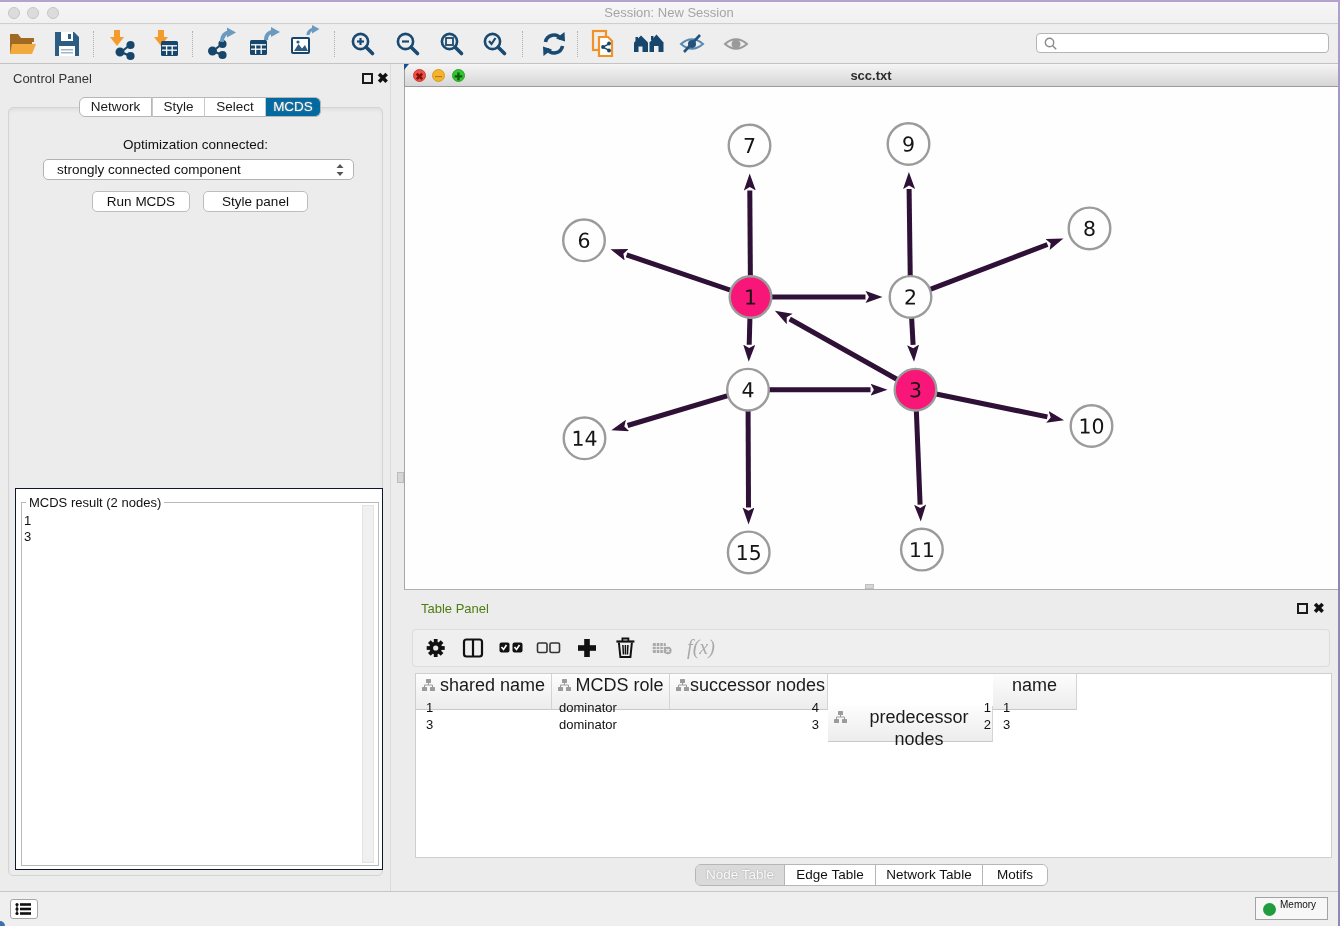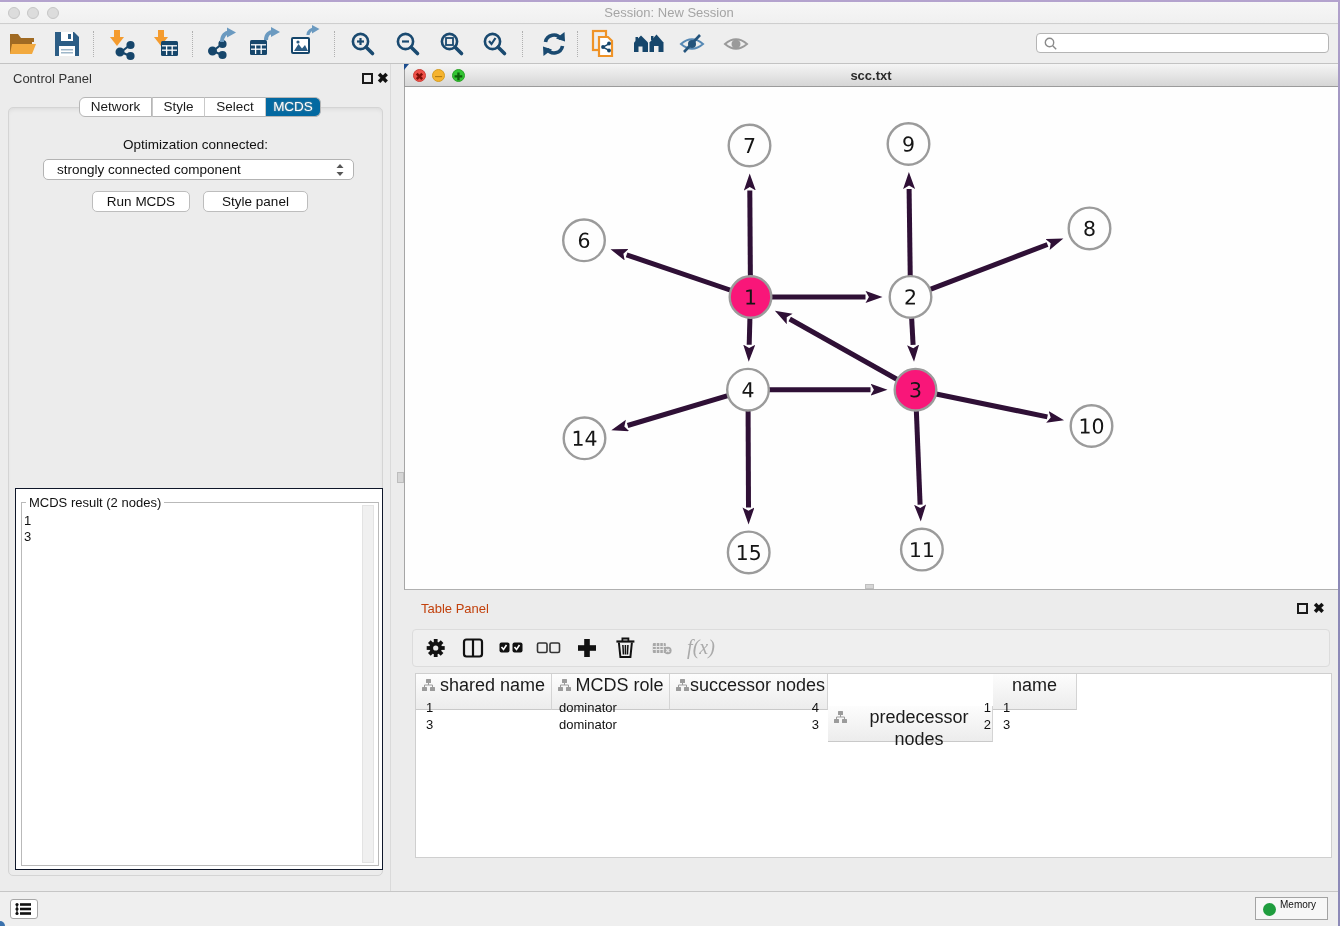--- a/index.html
+++ b/index.html
@@ -38,21 +38,21 @@
   #grip1 { left:397px; top:472px; width:7px; height:11px; background:#d6d6d6; border:1px solid #bdbdbd; }
   
   #netwin-title { left:404px; top:64px; width:934px; height:23px; background:linear-gradient(#f5f5f5,#d6d6d6); border-left:1px solid #9c9c9c; border-bottom:1px solid #9b9b9b; }
   #nw-corner { left:404px; top:64px; width:0; height:0; border-left:5px solid #1d4e8f; border-bottom:6px solid transparent; }
   .tfc { width:13px; height:13px; border-radius:50%; top:69px; text-align:center; font-weight:bold; font-size:10px; line-height:13px; }
   #netwin-title-text { left:404px; top:68px; width:934px; text-align:center; font-size:13px; font-weight:bold; color:#2b2b2b; }
   #canvas { left:404px; top:87px; width:934px; height:503px; background:#fff; border-left:1px solid #a6a6a6; border-bottom:1px solid #b0b0b0; opacity:0.99; }
   #grip2 { left:865px; top:584px; width:9px; height:5px; background:#d6d6d6; border:1px solid #c0c0c0; }
   
   #tablepanel { left:404px; top:590px; width:934px; height:301px; background:#ececec; }
-  #tp-title { left:17px; top:11px; font-size:13px; color:#c2410c; }
+  #tp-title { left:17px; top:11px; font-size:13px; color:#4d7c0f; }
   #tp-toolbar { left:8px; top:39px; width:918px; height:38px; background:#efefef; border:1px solid #dcdcdc; border-radius:4px; }
   #tbl { left:11px; top:83px; width:917px; height:185px; background:#fff; border:1px solid #cfcfcf; }
   .th { top:0; height:36px; background:linear-gradient(#fdfdfd,#ececec); border-right:1px solid #d4d4d4; border-bottom:1px solid #c9c9c9; font-size:18px; color:#1b1b1b; text-align:center; line-height:22px; padding-left:18px; }
   .td { font-size:13px; color:#111; height:16px; line-height:16px; }
   #bottom-tabs { left:291px; top:274px; height:22px; border:1px solid #b6b6b6; border-radius:6px; overflow:hidden; display:flex; }
   .btab { height:22px; font-size:13.5px; color:#111; background:#fff; text-align:center; line-height:20px; border-right:1px solid #b6b6b6; }
   
   #statusbar { left:0; top:891px; width:1338px; height:35px; background:#efefef; border-top:1px solid #c6c6c6; }
   #list-btn { left:10px; top:899px; width:28px; height:20px; background:#fff; border:1px solid #a8a8a8; border-radius:3px; }
   #mem-btn { left:1255px; top:897px; width:73px; height:23px; background:#f7f7f7; border:1px solid #a3a3a3; }
@@ -419,20 +419,26 @@
   <div class="abs td" style="left:22px;top:110px;">1</div>
   <div class="abs td" style="left:155px;top:110px;">dominator</div>
   <div class="abs td" style="left:405px;top:110px;text-align:right;width:10px;">4</div>
   <div class="abs td" style="left:577px;top:110px;text-align:right;width:10px;">1</div>
   <div class="abs td" style="left:599px;top:110px;">1</div>
   <div class="abs td" style="left:22px;top:126.5px;">3</div>
   <div class="abs td" style="left:155px;top:126.5px;">dominator</div>
   <div class="abs td" style="left:405px;top:126.5px;text-align:right;width:10px;">3</div>
   <div class="abs td" style="left:577px;top:126.5px;text-align:right;width:10px;">2</div>
   <div class="abs td" style="left:599px;top:126.5px;">3</div>
+  <div class="abs" id="bottom-tabs">
+    <div class="btab" style="width:89px;background:#dadada;color:#fafafa;text-shadow:0 0 2px #a0a0a0;">Node Table</div>
+    <div class="btab" style="width:91px;">Edge Table</div>
+    <div class="btab" style="width:107px;">Network Table</div>
+    <div class="btab" style="width:64px;border-right:none;">Motifs</div>
+  </div>
 </div>
 
 <div class="abs" id="statusbar"></div>
 <div class="abs" id="list-btn">
   <svg width="18" height="14" viewBox="0 0 18 14" style="position:absolute;left:4px;top:2px;">
     <circle cx="2" cy="2.5" r="1.6" fill="#111"></circle>
       <rect x="5" y="1.2" width="11" height="2.6" fill="#111"></rect>
     <circle cx="2" cy="7" r="1.6" fill="#111"></circle>
       <rect x="5" y="5.7" width="11" height="2.6" fill="#111"></rect>
     <circle cx="2" cy="11.5" r="1.6" fill="#111"></circle>

